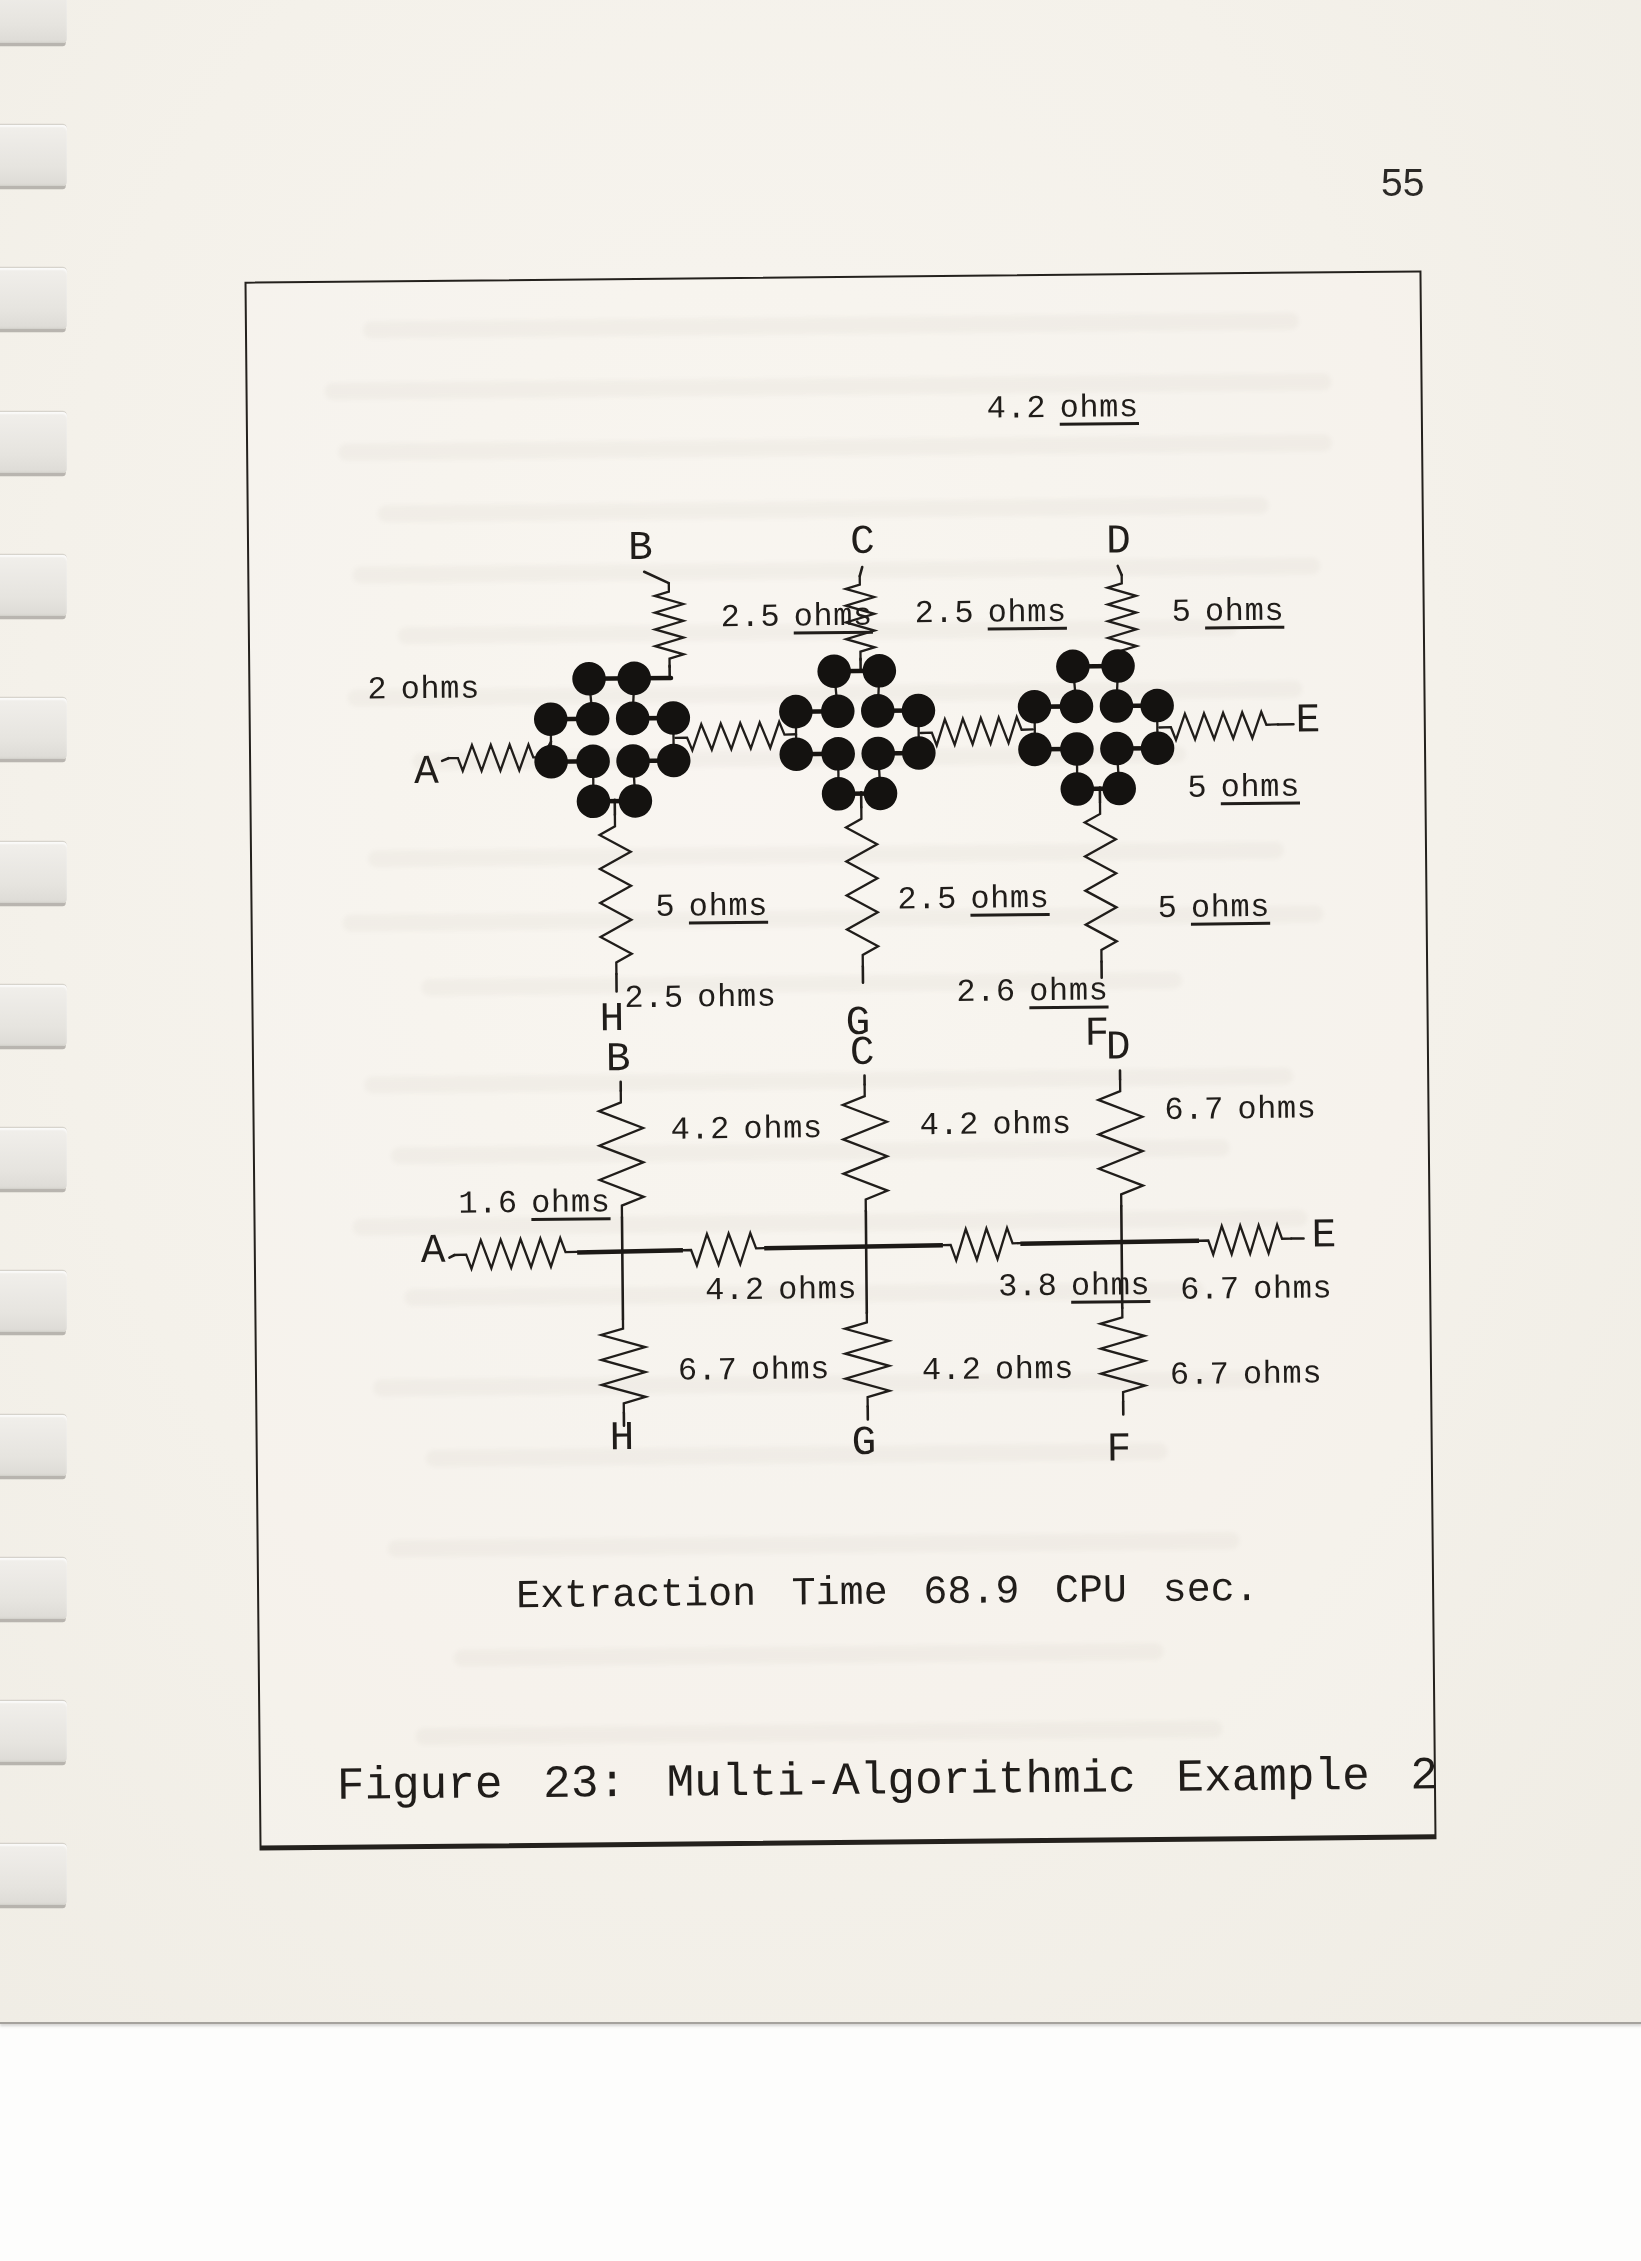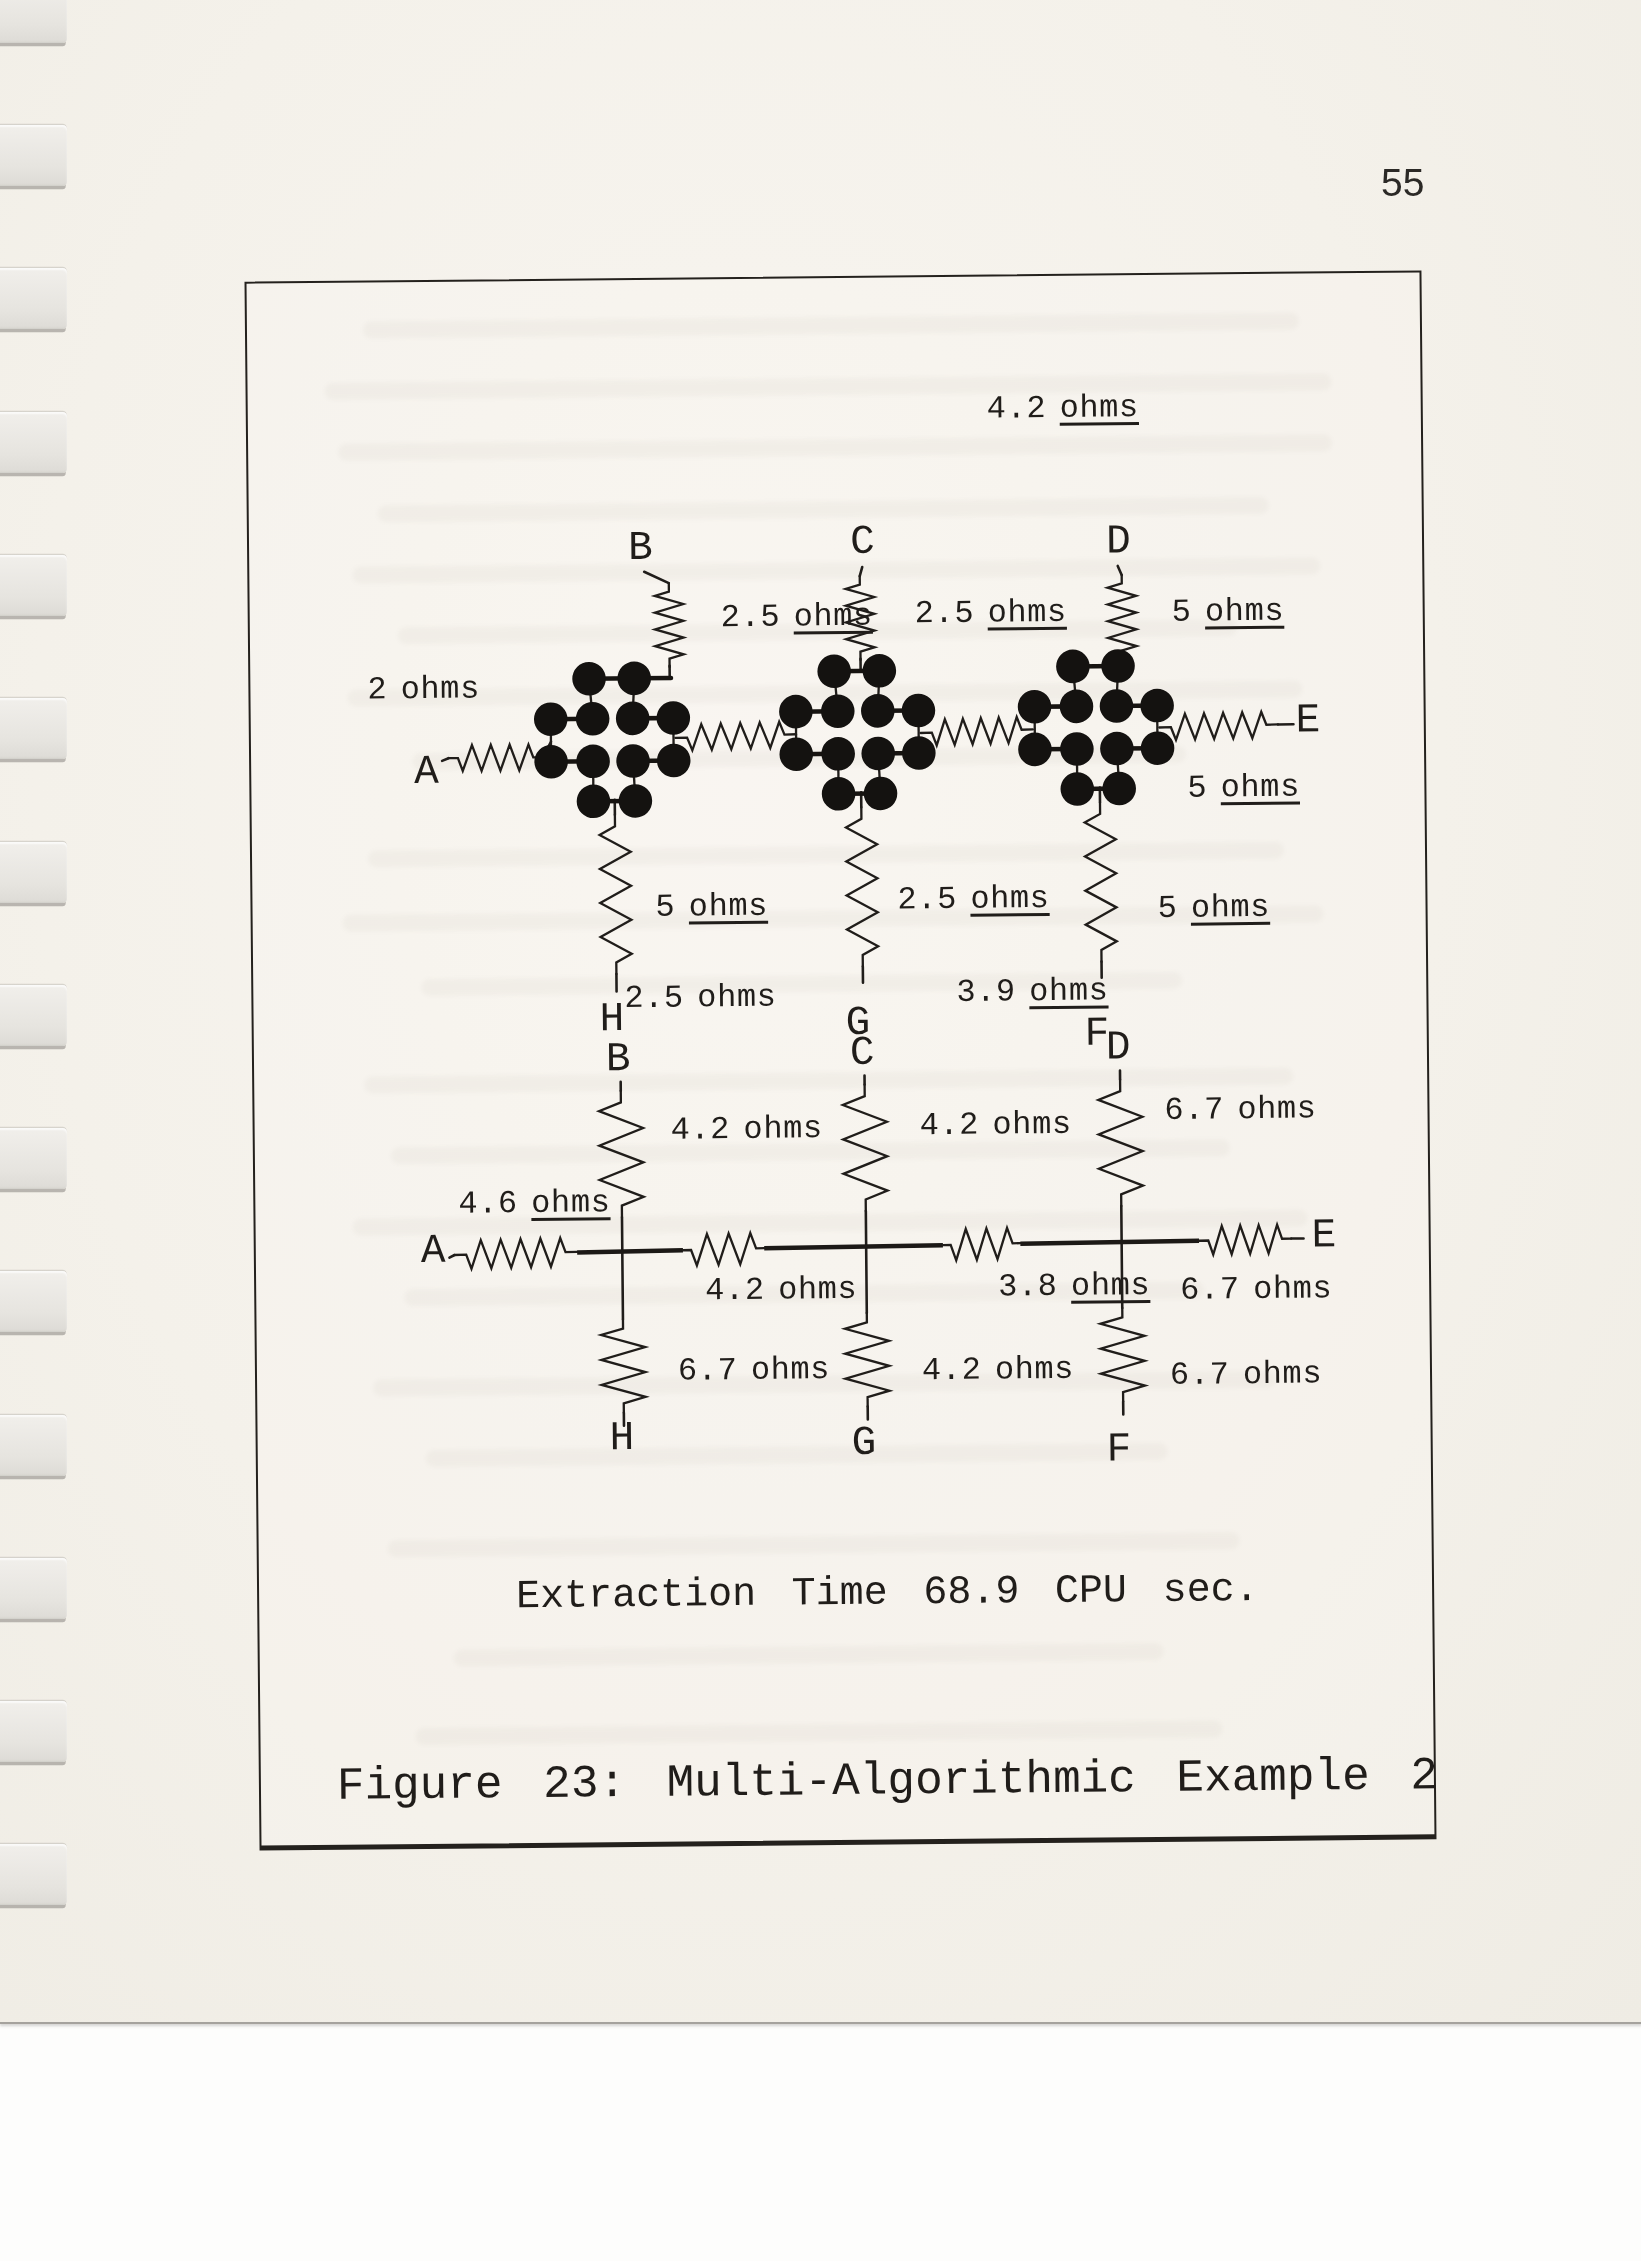--- a/index.html
+++ b/index.html
@@ -259,21 +259,21 @@
       </div>
       <div class="letter" style="left:163px;top:470px">A</div>
       <div class="letter" style="left:1045px;top:427px">E</div>
       <div class="rlab u" style="left:936px;top:496px">
         <span class="val">5</span><span class="unit">ohms</span>
       </div>
       <div class="rlab" style="left:371px;top:701px">
         <span class="val">2.5</span><span class="unit">ohms</span>
       </div>
       <div class="rlab u" style="left:703px;top:698px">
-        <span class="val">3.9</span><span class="unit">ohms</span>
+        <span class="val">2.6</span><span class="unit">ohms</span>
       </div>
       <div class="rlab u" style="left:403px;top:610px">
         <span class="val">5</span><span class="unit">ohms</span>
       </div>
       <div class="rlab u" style="left:645px;top:605px">
         <span class="val">2.5</span><span class="unit">ohms</span>
       </div>
       <div class="rlab u" style="left:905px;top:616px">
         <span class="val">5</span><span class="unit">ohms</span>
       </div>
@@ -287,21 +287,21 @@
       <div class="rlab" style="left:416px;top:833px">
         <span class="val">4.2</span><span class="unit">ohms</span>
       </div>
       <div class="rlab" style="left:665px;top:831px">
         <span class="val">4.2</span><span class="unit">ohms</span>
       </div>
       <div class="rlab" style="left:910px;top:818px">
         <span class="val">6.7</span><span class="unit">ohms</span>
       </div>
       <div class="rlab u" style="left:203px;top:905px">
-        <span class="val">4.6</span><span class="unit">ohms</span>
+        <span class="val">1.6</span><span class="unit">ohms</span>
       </div>
       <div class="letter" style="left:165px;top:949px">A</div>
       <div class="letter" style="left:1056px;top:942px">E</div>
       <div class="rlab" style="left:449px;top:994px">
         <span class="val">4.2</span><span class="unit">ohms</span>
       </div>
       <div class="rlab u" style="left:742px;top:993px">
         <span class="val">3.8</span><span class="unit">ohms</span>
       </div>
       <div class="rlab" style="left:924px;top:998px">

